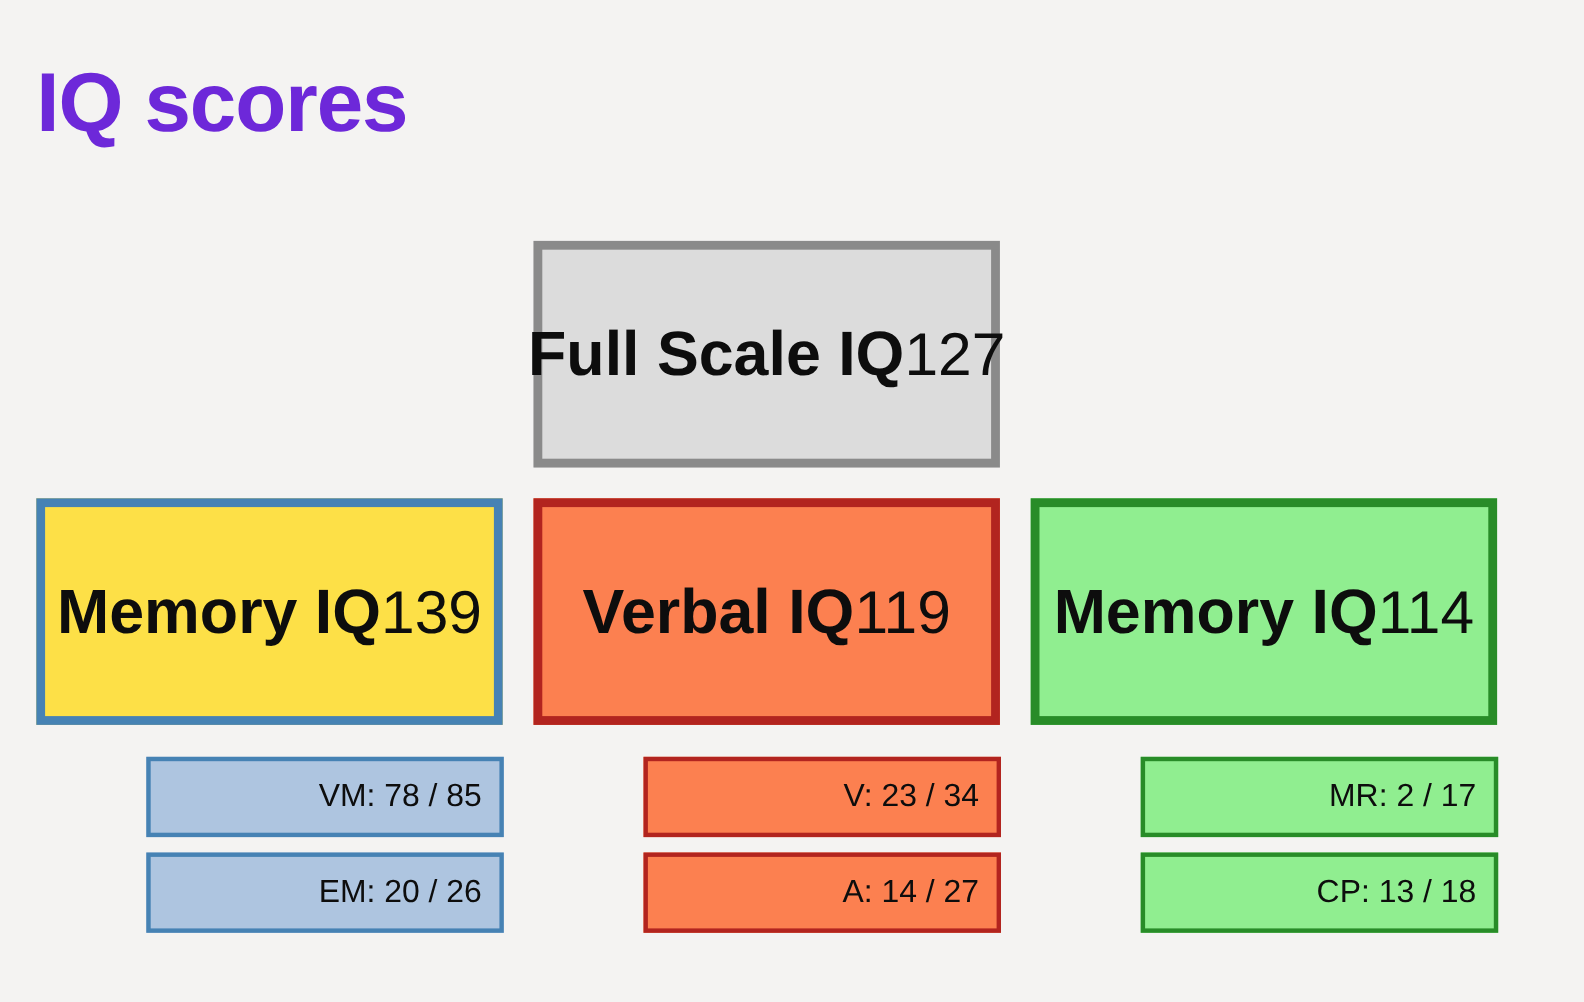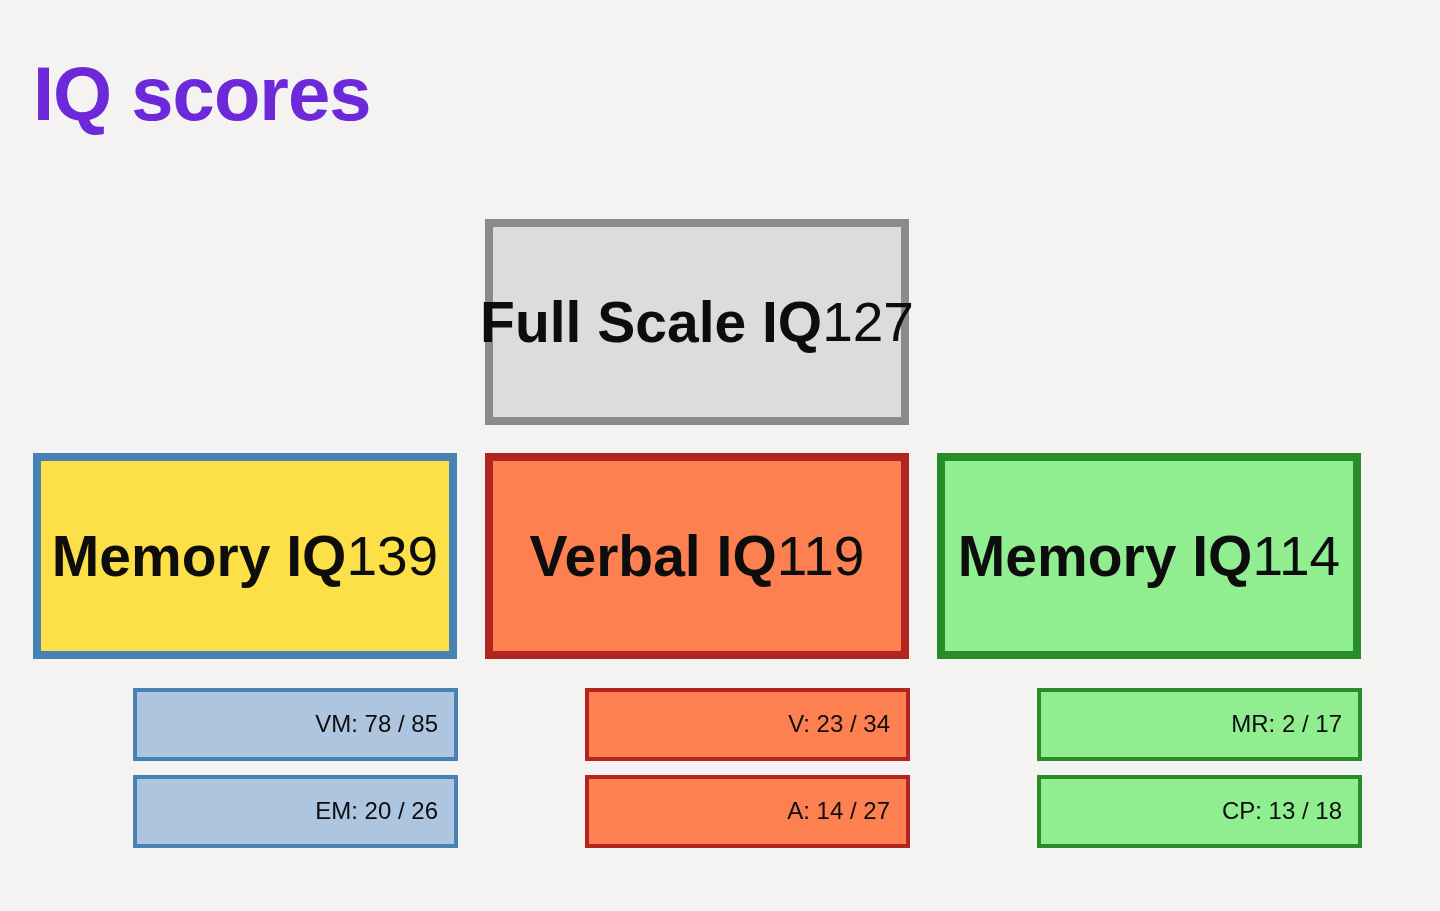--- a/index.html
+++ b/index.html
@@ -35,21 +35,21 @@
   .pos-full { left: 485px; top: 219px; }
   .row-main { top: 453px; }
   .c0 { left: 33px; }
   .c1 { left: 485px; }
   .c2 { left: 937px; }
   .sub {
     position: absolute;
     width: 325px; height: 73px;
     border: 4px solid;
     box-sizing: border-box;
-    font-size: 24px;
+    font-size: 29px;
     line-height: 64px;
     text-align: right;
     padding-right: 16px;
     white-space: nowrap;
   }
   .s0 { left: 133px; }
   .s1 { left: 585px; }
   .s2 { left: 1037px; }
   .r0 { top: 688px; }
   .r1 { top: 775px; }

